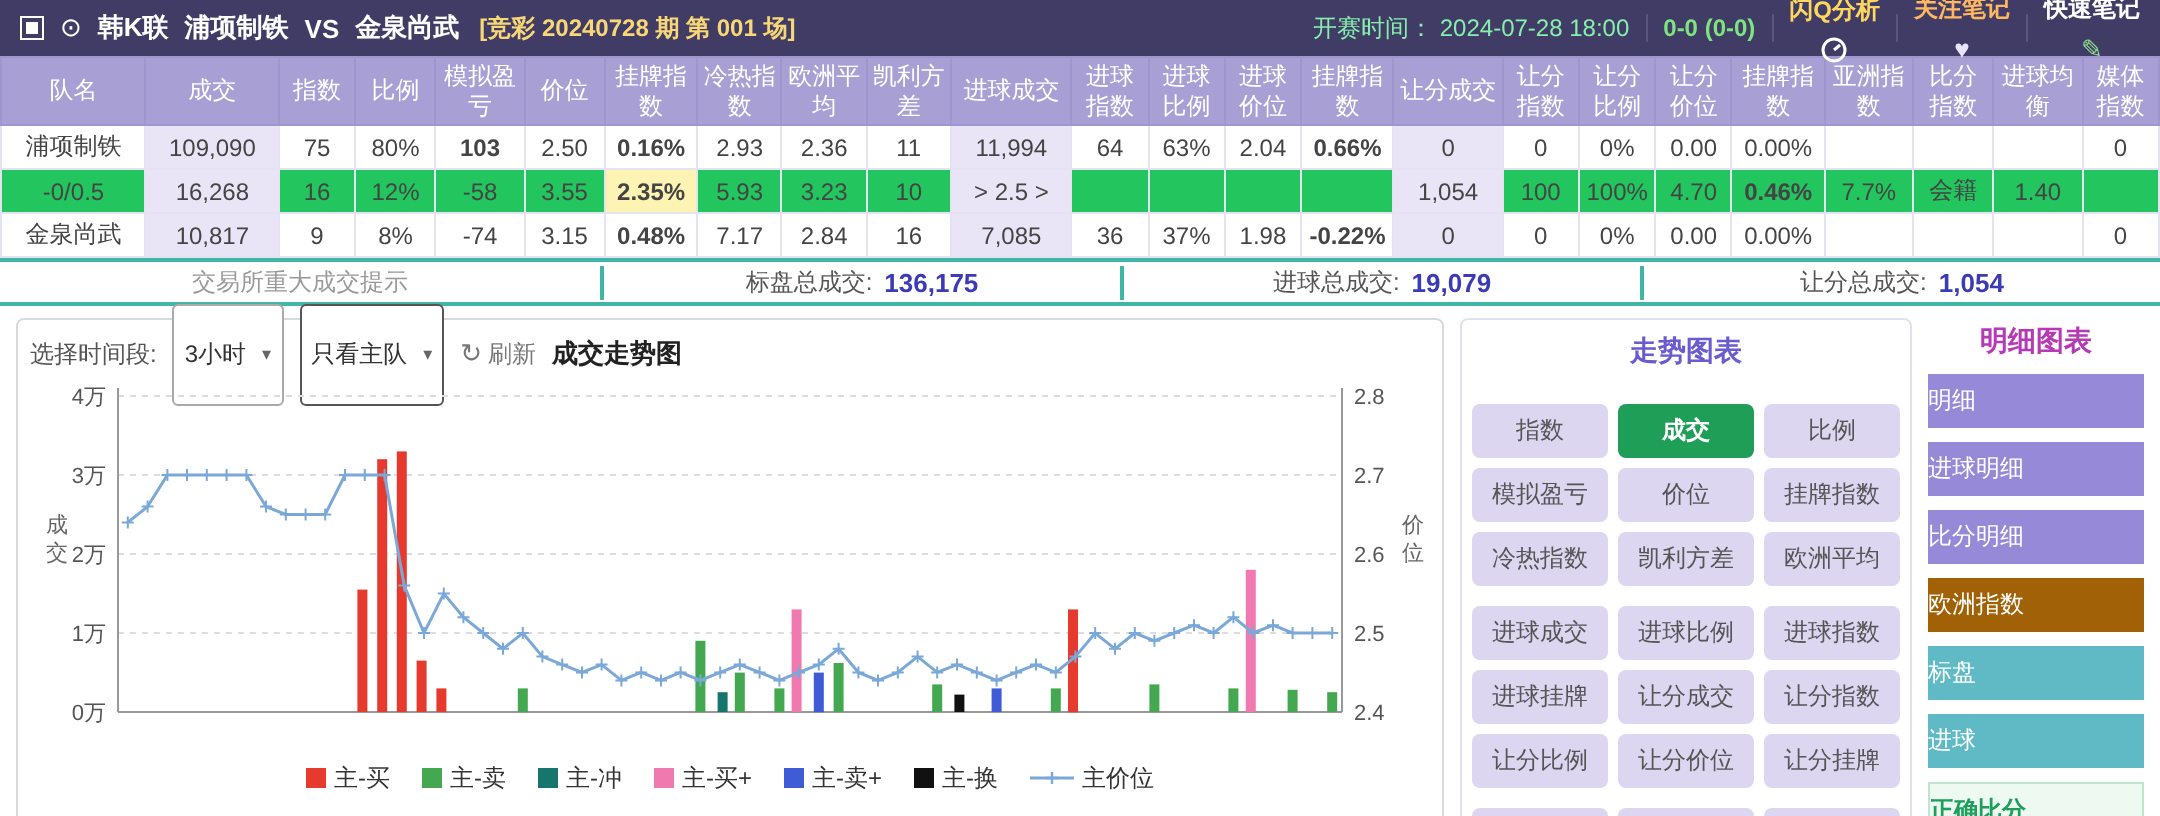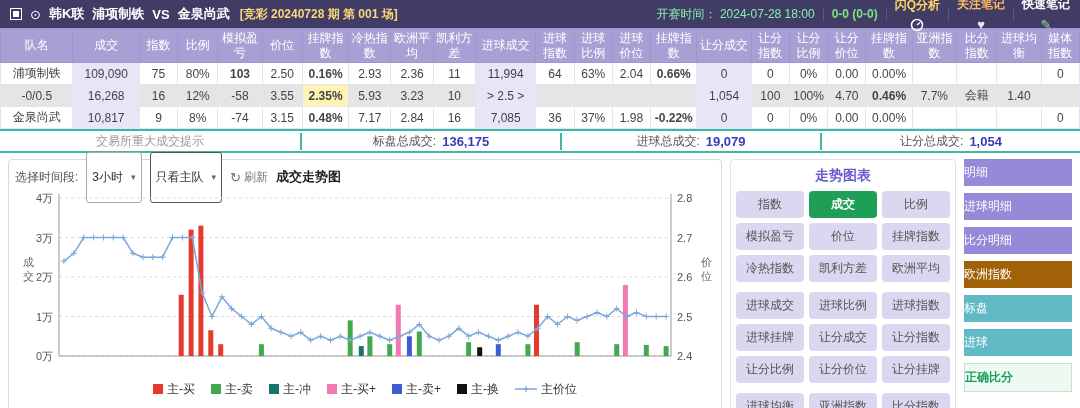--- a/index.html
+++ b/index.html
@@ -30,21 +30,21 @@
   
   table.odds { border-collapse: collapse; table-layout: fixed; width: 1080px; }
   table.odds th {
     background: #a89fd4; color: #fff; font-weight: normal; font-size: 12px;
     border: 1px solid #9f95cf; height: 34px; line-height: 15px; padding: 1px 2px; text-align: center;
   }
   table.odds td {
     border: 1px solid #e5e2f2; height: 22px; text-align: center; font-size: 12px; color: #444;
     overflow: hidden; white-space: nowrap; background: #fff;
   }
-  tr.row-shade td { background: #e5e5e5; }
+  tr.row-shade td { background: #22c55e; }
   td.col-shade { background: #e9e5f6 !important; }
   td.c-red { color: #e03333; font-weight: bold; }
   td.c-blue { color: #2437c8; font-weight: bold; }
   td.c-orange { color: #f59a23; font-weight: bold; }
   td.c-hl { background: #fdf3b2 !important; }
   
   .summary {
     height: 24px; display: flex; align-items: center; background: #fff;
     border-top: 2px solid #3fb6a6; border-bottom: 2px solid #3fb6a6;
   }
@@ -62,21 +62,21 @@
   .sel.dark { border-color: #555; }
   .sel .arrow { font-size: 9px; color: #666; }
   .refresh { display: inline-flex; align-items: center; gap: 3px; color: #777; cursor: pointer; }
   .refresh .ric { font-size: 13px; }
   .chart-title { font-weight: bold; color: #222; font-size: 13px; }
   .legend { display: flex; justify-content: center; align-items: center; gap: 16px; height: 20px; color: #333; }
   .legend .item { display: inline-flex; align-items: center; gap: 4px; cursor: pointer; }
   .legend .sw { width: 10px; height: 10px; display: inline-block; }
   
   .trend { flex: 0 0 226px; border: 1px solid #e2e0ee; border-radius: 4px; background: #fff; padding: 4px 5px; }
-  .trend-title { text-align: center; color: #6a5bd0; font-weight: bold; font-size: 14px; padding: 3px 0 6px; }
+  .trend-title { text-align: center; color: #6a5bd0; font-weight: bold; font-size: 14px; padding: 3px 0 17px; }
   .tgrid { display: grid; grid-template-columns: repeat(3, 1fr); gap: 5px; margin-bottom: 10px; }
   .tgrid:last-child { margin-bottom: 0; }
   .tbtn { background: #dcd6f0; border-radius: 4px; text-align: center; padding: 5px 0; color: #555; cursor: pointer; }
   .tbtn.active { background: #1e9e57; color: #fff; font-weight: bold; }
   
   .detail { flex: 1; display: flex; flex-direction: column; gap: 7px; }
   .detail-title { text-align: center; color: #b63ab6; font-weight: bold; font-size: 14px; padding-top: 3px; }
   .dbtn { border-radius: 0; text-align: left; padding: 5px 0; color: #fff; cursor: pointer; }
   .dbtn.purple { background: #968ad8; }
   .dbtn.gray { background: #a16207; }
@@ -463,20 +463,21 @@
         </div>
         <div class="tgrid">
           <div class="tbtn">进球均衡</div>
           <div class="tbtn">亚洲指数</div>
           <div class="tbtn">比分指数</div>
         </div>
       </div>
   </div>
 
   <div class="detail">
+    <div class="detail-title">明细图表</div>
     <div id="detail-buttons" style="display:flex;flex-direction:column;gap:7px;">
         <div class="dbtn purple">明细</div>
         <div class="dbtn purple">进球明细</div>
         <div class="dbtn purple">比分明细</div>
         <div class="dbtn gray">欧洲指数</div>
         <div class="dbtn teal">标盘</div>
         <div class="dbtn teal">进球</div>
         <div class="dbtn green">正确比分</div>
       </div>
   </div>

